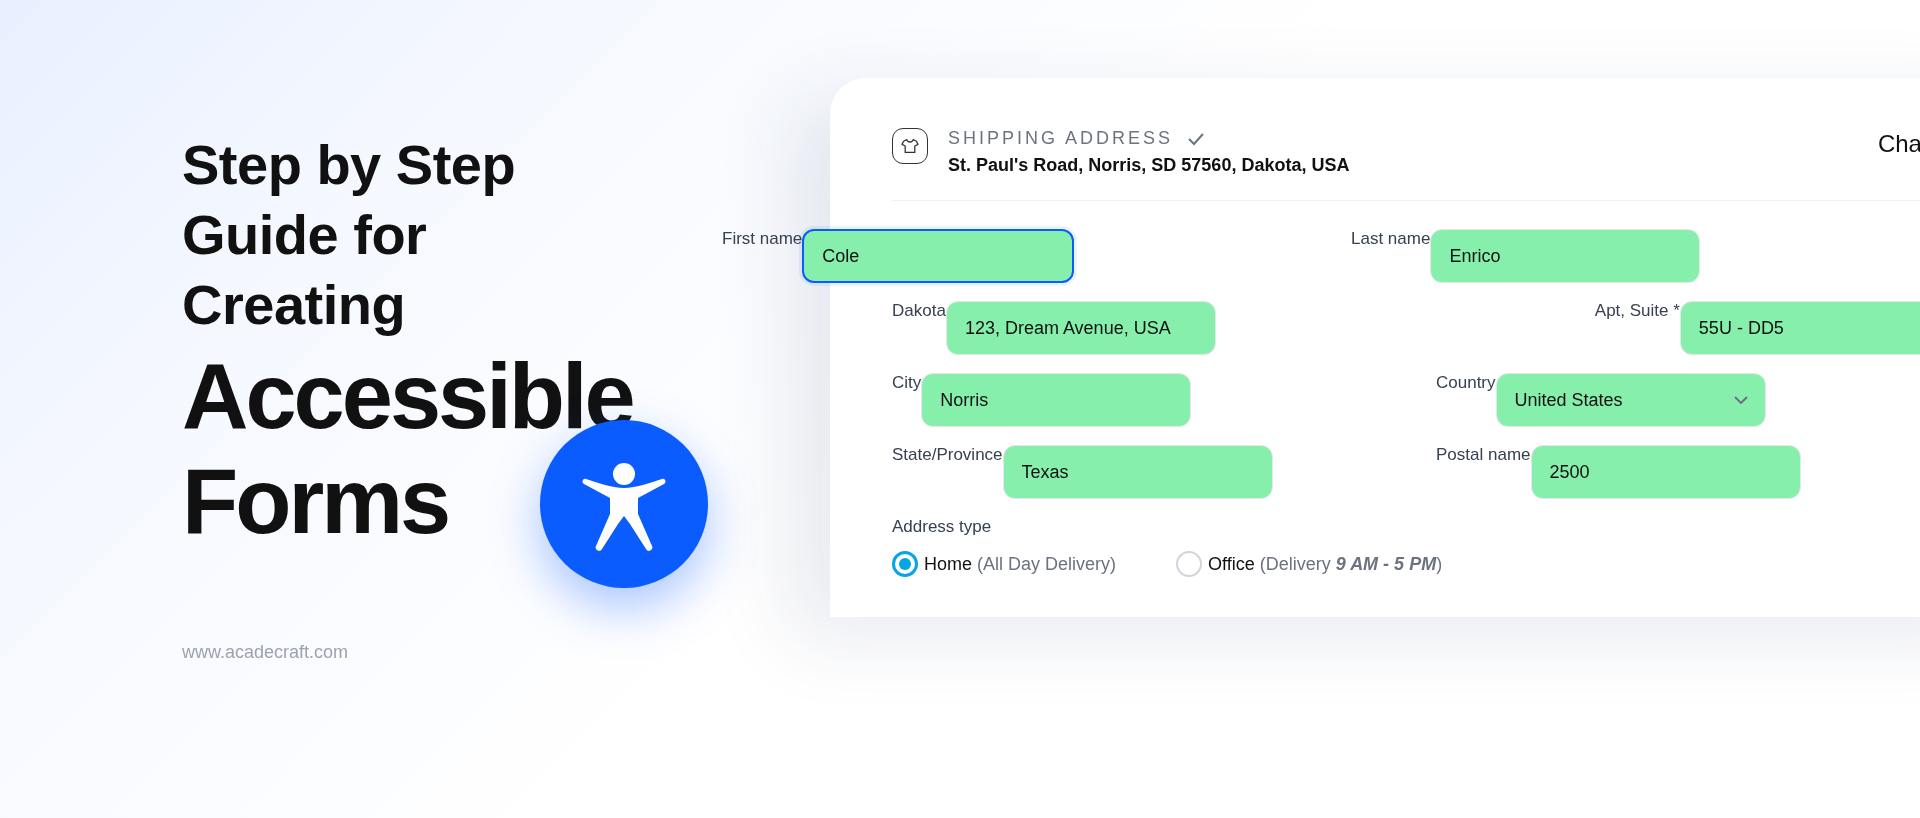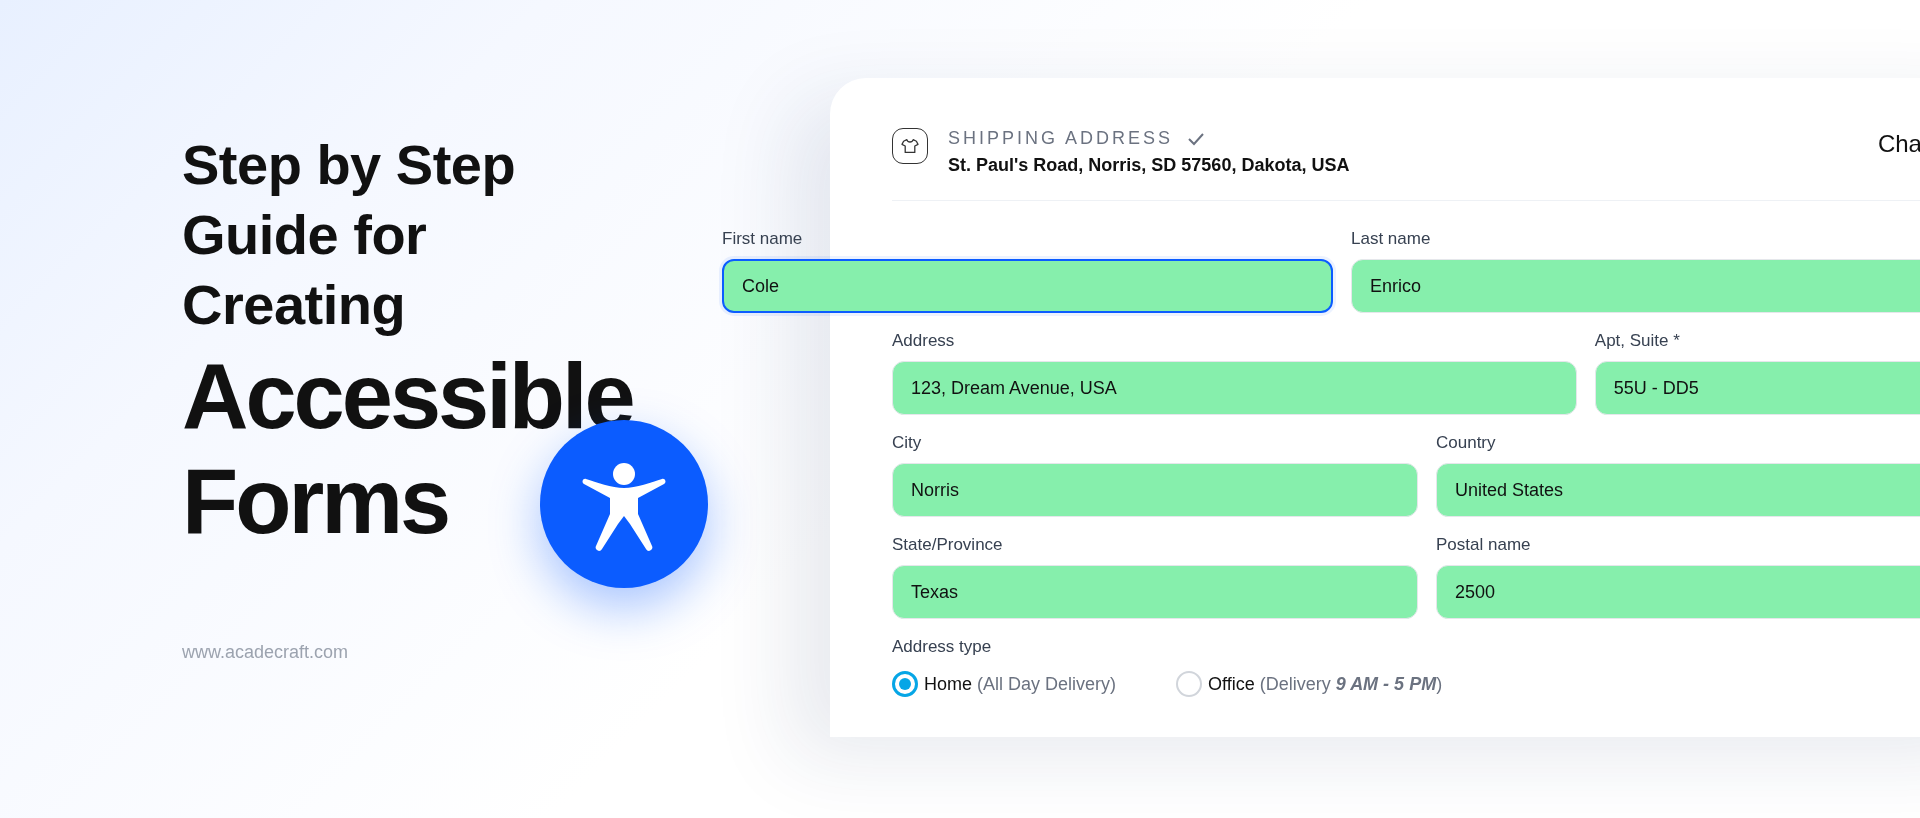--- a/index.html
+++ b/index.html
@@ -113,21 +113,21 @@
       margin-top: 2px;
     }
     .form-row {
       display: flex;
       gap: 18px;
       margin-bottom: 18px;
     }
     .form-row.offset-left {
       margin-left: -170px;
     }
-    .form-group { flex: 1; display: flex; flex-direction: column; }
+    .form-group { flex: 1; display: flex; }
     .form-label {
       font-size: 17px;
       color: #374151;
       font-weight: 500;
       margin-bottom: 10px;
     }
     .text-input {
       height: 54px;
       border: 1px solid #e5e7eb;
       border-radius: 12px;
@@ -226,21 +226,21 @@
       <input class="text-input focused" value="Cole" style="">
     </div>
     <div class="form-group half">
       <label class="form-label">Last name</label>
       <input class="text-input" value="Enrico" style="">
     </div>
   </div>
 
   <div class="form-row">
     <div class="form-group two-thirds">
-      <label class="form-label">Address</label>
+      <label class="form-label">Dakota</label>
       <input class="text-input" value="123, Dream Avenue, USA" style="">
     </div>
     <div class="form-group one-third">
       <label class="form-label">Apt, Suite *</label>
       <input class="text-input" value="55U - DD5" style="">
     </div>
   </div>
 
   <div class="form-row">
     <div class="form-group half">

